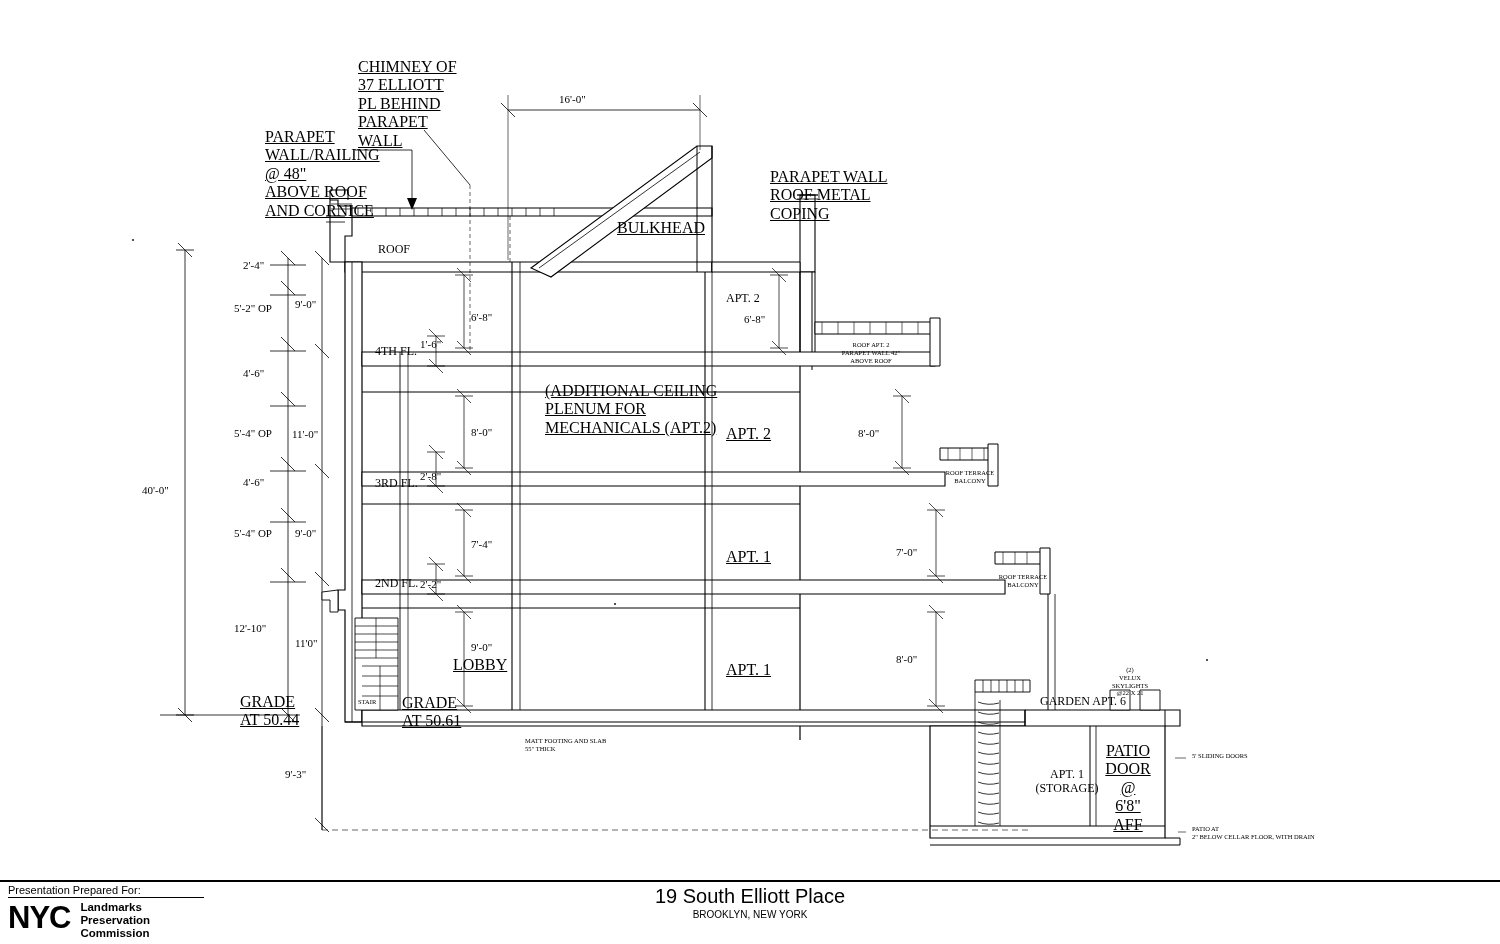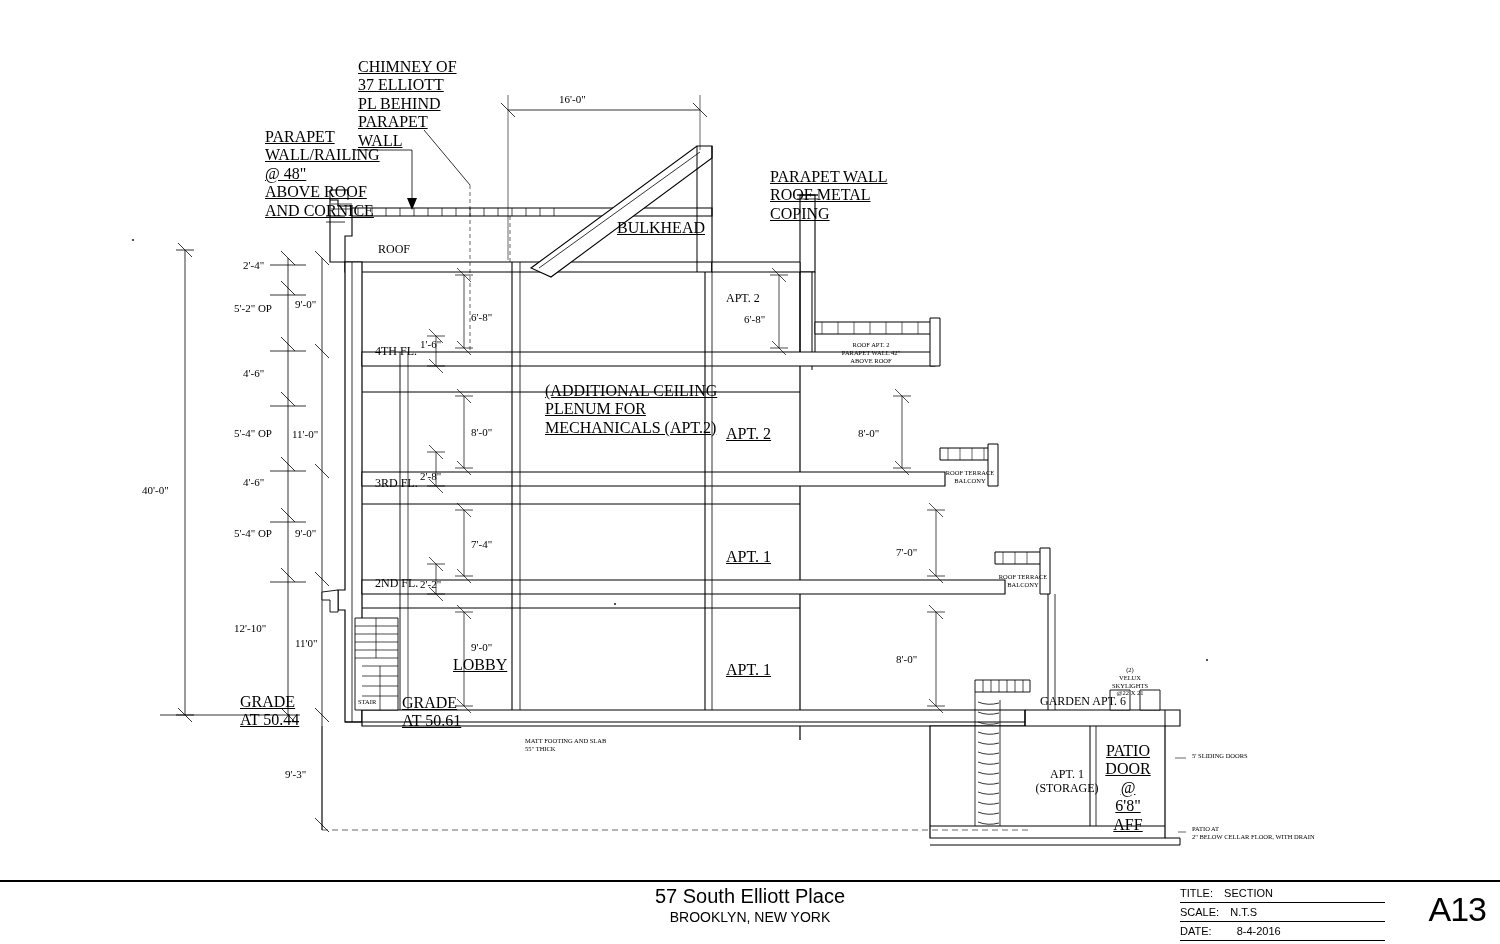--- a/index.html
+++ b/index.html
@@ -61,21 +61,21 @@
     line-height:1.12;
     vertical-align:top;
     margin-left:6px;
     margin-top:3px;
   }
   #tb-center {
     position:absolute; left:520px; top:3px; width:460px; text-align:center;
     font-family:"Liberation Sans", sans-serif;
   }
   #tb-center .t1 { font-size:20px; }
-  #tb-center .t2 { font-size:14px; margin-top:1px; }
+  #tb-center .t2 { font-size:10px; margin-top:1px; }
   #tb-center .t3 { font-size:16px; margin-top:6px; letter-spacing:0.5px; }
 
   #tb-right {
     position:absolute; left:1180px; top:2px; width:312px; height:60px;
     font-family:"Liberation Sans", sans-serif;
     font-size:11px;
   }
   #tb-right .row {
     position:relative; height:19px; line-height:19px;
     border-bottom:1px solid #000; width:205px;
@@ -495,36 +495,30 @@
 AFF</div>
     <div class="lbl tiny" style="left:1192px; top:752px; text-align:left;">5' SLIDING DOORS</div>
     <div class="lbl tiny" style="left:1192px; top:825px; text-align:left;">PATIO AT
 2" BELOW CELLAR FLOOR, WITH DRAIN</div>
     <div class="lbl small ctr" style="left:1032px; top:768px; width:70px;">APT. 1
 (STORAGE)</div>
   </div>
 
   <div id="titleblock">
 
+    <div id="tb-left">
+      <span class="prep">Presentation Prepared For:</span>
+      <span class="nyc-logo">NYC</span>
+      <span class="nyc-text">
+        <span>Landmarks</span><br>
+        <span>Preservation</span><br>
+        <span>Commission</span>
+      </span>
+    </div>
 
     <div id="tb-center">
-      <div class="t1">57 South Elliott Place</div>
+      <div class="t1">19 South Elliott Place</div>
       <div class="t2">BROOKLYN, NEW YORK</div>
     </div>
 
-    <div id="tb-right">
-      <div class="row">
-        <span class="k">TITLE:</span>
-        <span class="v">SECTION</span>
-      </div>
-      <div class="row">
-        <span class="k">SCALE:</span>
-        <span class="v">N.T.S</span>
-      </div>
-      <div class="row">
-        <span class="k">DATE:</span>
-        <span class="v" style="margin-left:22px;">8-4-2016</span>
-      </div>
-      <div id="sheetno">A13</div>
-    </div>
   </div>
 
 </div>
 
 </body></html>

